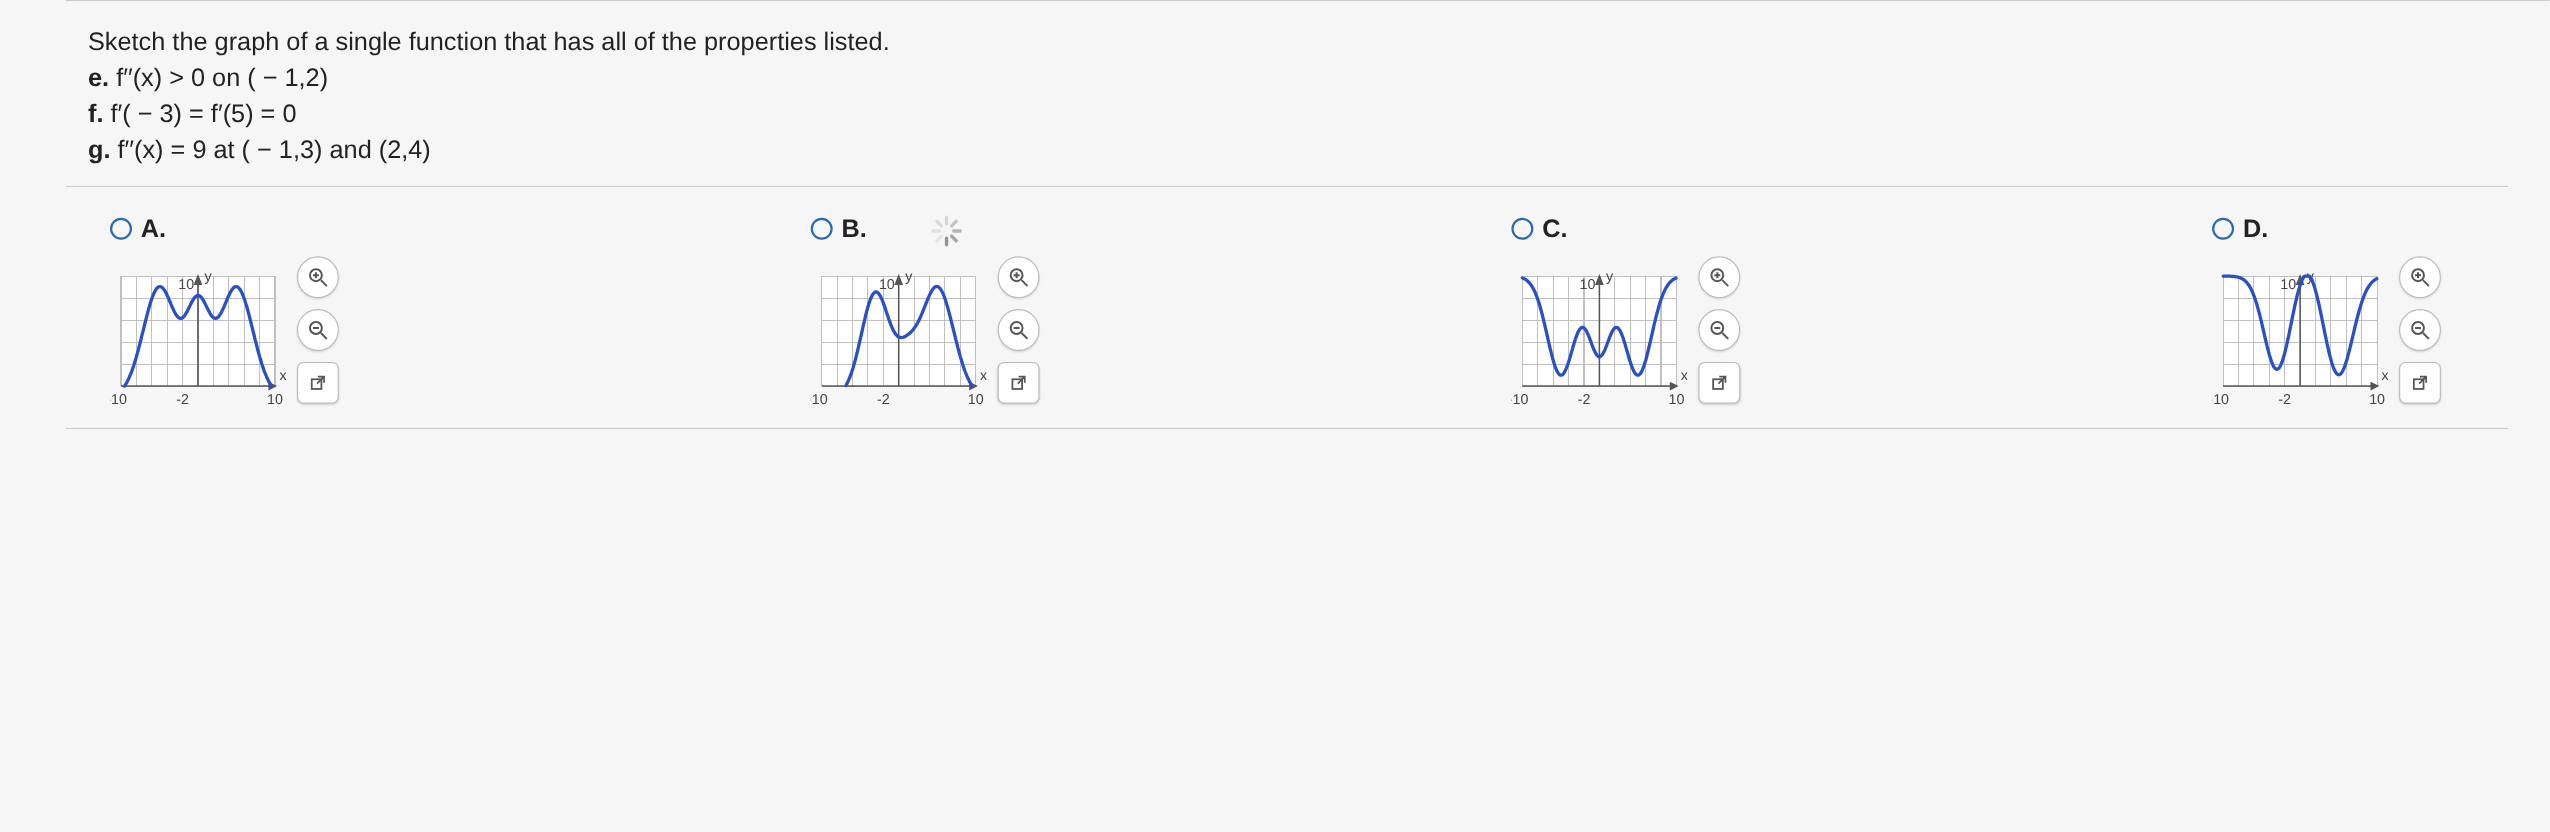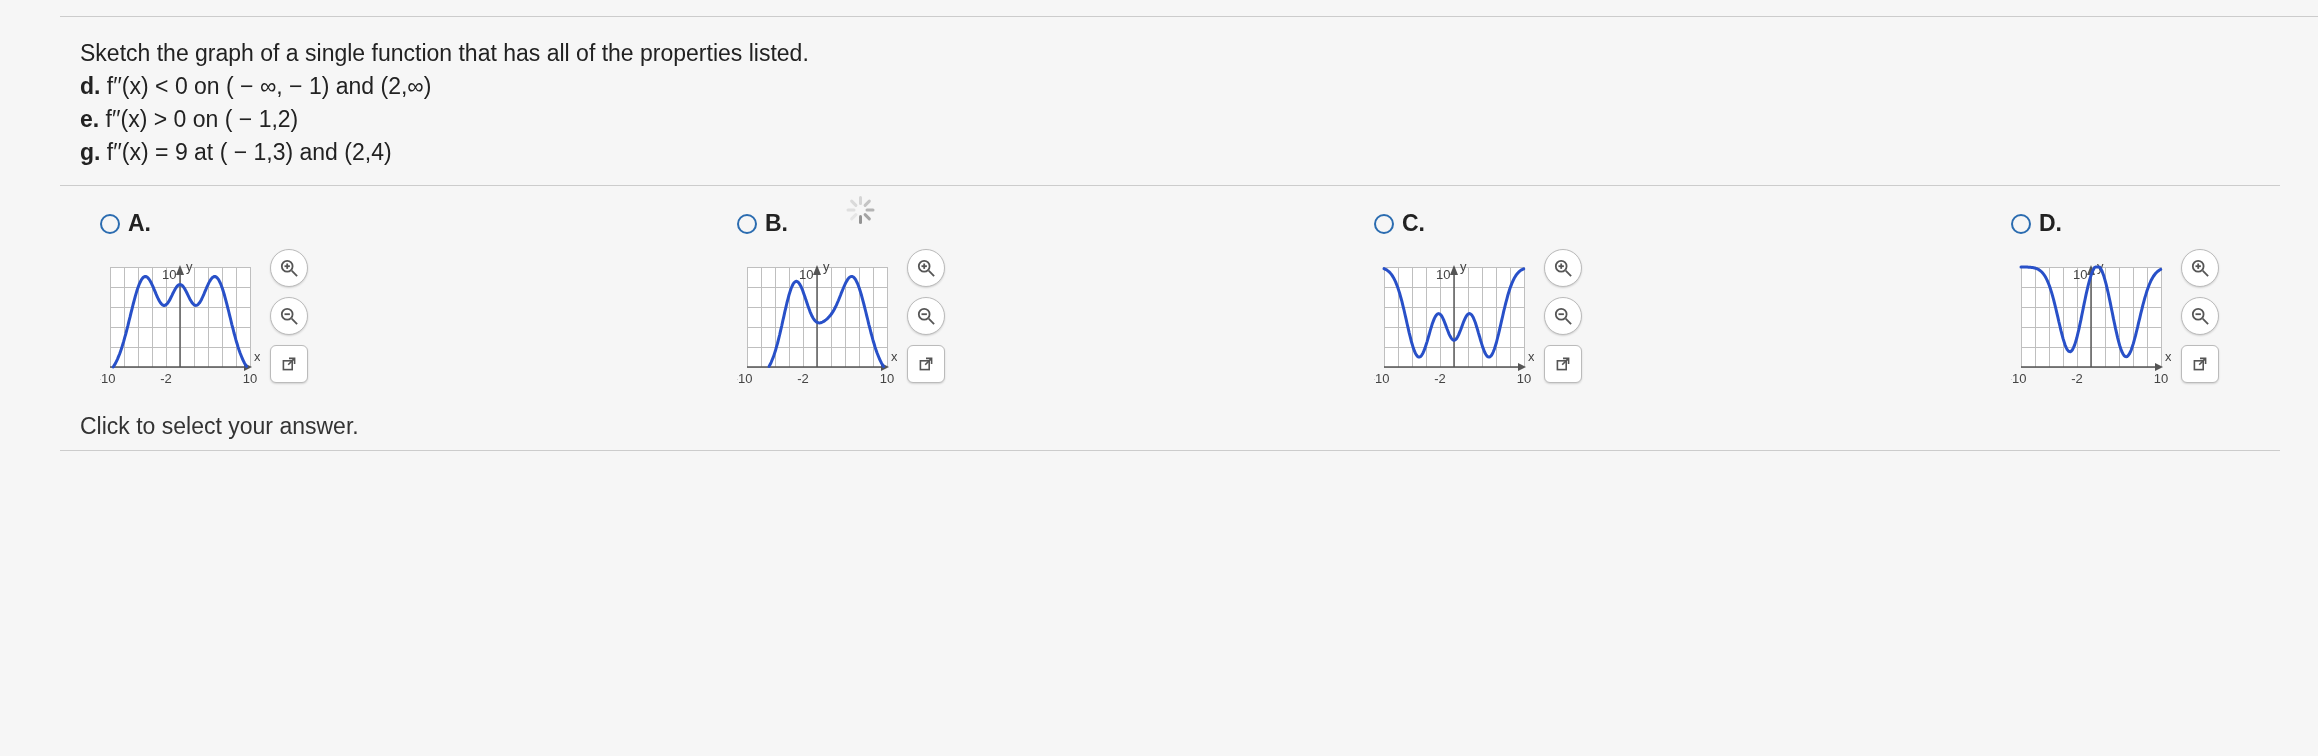--- a/index.html
+++ b/index.html
@@ -1,16 +1,16 @@
 <!DOCTYPE html>
 <html><head>
 <meta charset="utf-8">
 <style>
   html,body{margin:0;padding:0;background:#f6f6f6;font-family:Arial,Helvetica,sans-serif;color:#222}
-  .page{width:2318px;height:756px;position:relative;box-sizing:border-box;padding:16px 0 0 60px}
+  .page{width:2318px;height:756px;position:relative;box-sizing:border-box;padding:0 0 0 60px}
   .hr{border:none;border-top:1px solid #ccc;margin:0 0 8px 0}
   .hr2{border:none;border-top:1px solid #ccc;margin:6px 0 10px 0;width:2220px}
   .stem{padding:12px 40px 10px 20px;font-size:23px;line-height:33px}
   .stem .line{white-space:nowrap}
   .stem b.letter{font-weight:bold}
   .qline{padding:6px 20px 10px;font-size:23px}
   .options{display:flex;gap:350px;padding:14px 20px 0 40px}
   .opt{position:relative;width:320px}
   .optHead{display:flex;align-items:center;gap:8px;font-size:23px;font-weight:bold;margin-bottom:10px}
   .radio{width:20px;height:20px;border:2px solid #2b6cb0;border-radius:50%;display:inline-block;box-sizing:border-box}
@@ -30,22 +30,22 @@
   svg .axlbl{font-size:13px;fill:#444;font-family:Arial}
   svg .curve{stroke:#2850c8;stroke-width:3;fill:none;stroke-linecap:round;stroke-linejoin:round}
 </style>
 </head>
 <body>
 <div class="page">
 
 <hr class="hr">
 <div class="stem">
   <div class="line">Sketch the graph of a single function that has all of the properties listed.</div>
-  <div class="line"><b class="letter">d.</b> <span class="m">f′′(x) &lt; 0 on ( − ∞, − 1) and (2,∞)</span></div>
   <div class="line"><b class="letter">e.</b> <span class="m">f′′(x) &gt; 0 on ( − 1,2)</span></div>
+  <div class="line"><b class="letter">f.</b> <span class="m">f′( − 3) = f′(5) = 0</span></div>
   <div class="line"><b class="letter">g.</b> <span class="m">f′′(x) = 9 at ( − 1,3) and (2,4)</span></div>
   <div class="spinner">
     <span style="transform:rotate(0deg);opacity:.3"></span>
         <span style="transform:rotate(45deg);opacity:.45"></span>
     <span style="transform:rotate(90deg);opacity:.6"></span>
         <span style="transform:rotate(135deg);opacity:.75"></span>
     <span style="transform:rotate(180deg);opacity:.9"></span>
         <span style="transform:rotate(225deg);opacity:.15"></span>
     <span style="transform:rotate(270deg);opacity:.2"></span>
         <span style="transform:rotate(315deg);opacity:.25"></span>
@@ -302,16 +302,15 @@
                 <rect x="3" y="6" width="11" height="11" fill="none" stroke="#555" stroke-width="2"></rect>
                 <path d="M10 3 H17 V10 M17 3 L9 11" fill="none" stroke="#555" stroke-width="2"></path>
               </svg>
             </div>
       </div>
     </div>
   </div>
 
 </div>
 
-<div class="footer">Click to select your answer.</div>
 <hr class="hrBot">
 
 </div>
 
 </body></html>

